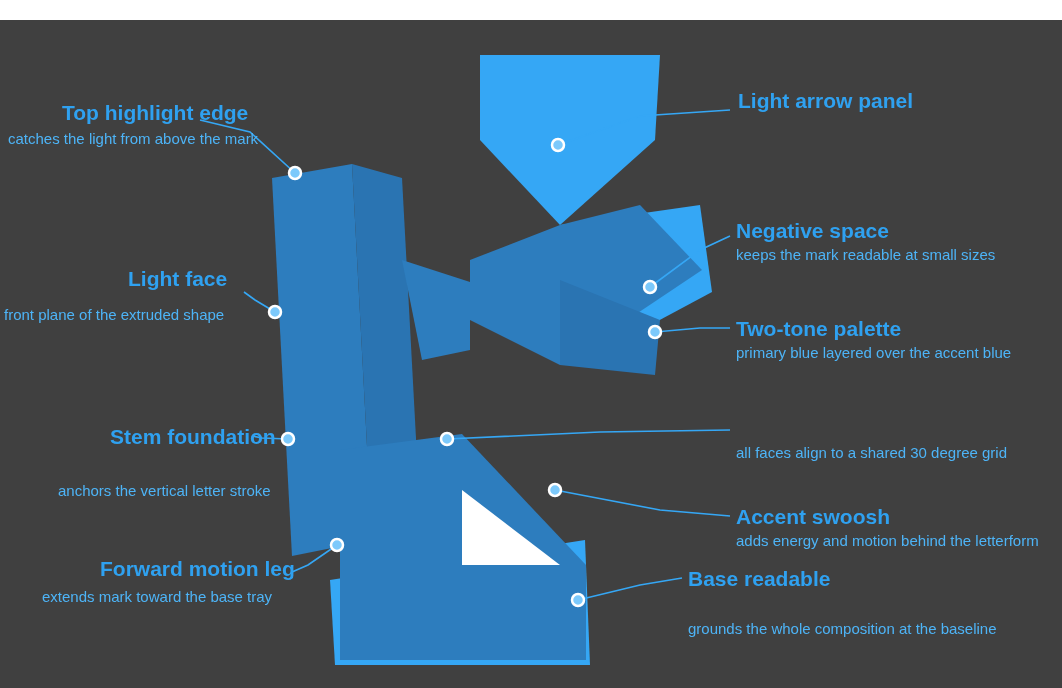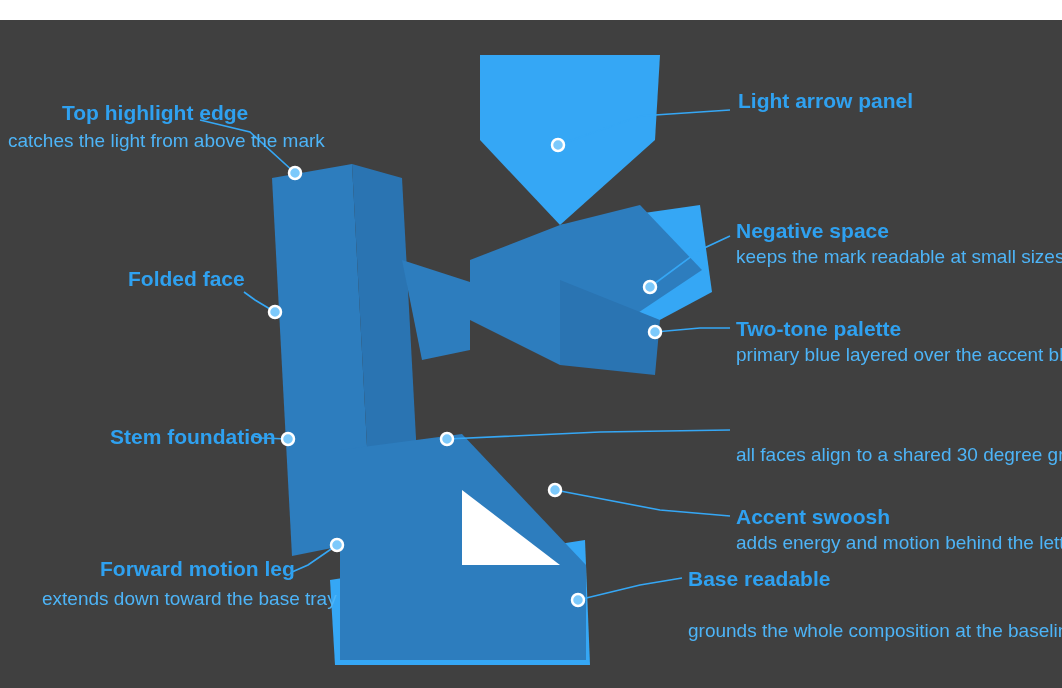--- a/index.html
+++ b/index.html
@@ -15,21 +15,21 @@
   .callout-title{
     position:absolute;
     font-weight:bold;
     font-size:21px;
     line-height:1.2;
     color:#2fa1f0;
     white-space:nowrap;
   }
   .callout-desc{
     position:absolute;
-    font-size:19px;
+    font-size:15px;
     line-height:1.2;
     color:#4db4f7;
     white-space:nowrap;
   }
 </style>
 </head>
 <body>
 
 <div id="stage">
 
@@ -91,19 +91,21 @@
 
   <div class="callout-desc" style="left:736px;top:424px;">all faces align to a shared 30 degree grid</div>
 
   <div class="callout-title" style="left:736px;top:484px;">Accent swoosh</div>
   <div class="callout-desc" style="left:736px;top:512px;">adds energy and motion behind the letterform</div>
 
   <div class="callout-title" style="left:688px;top:546px;">Base readable</div>
   <div class="callout-desc" style="left:688px;top:600px;">grounds the whole composition at the baseline</div>
 
   <div class="callout-title" style="left:110px;top:404px;">Stem foundation</div>
+  <div class="callout-desc" style="left:58px;top:462px;">anchors the vertical letter stroke</div>
 
-  <div class="callout-title" style="left:128px;top:246px;">Folded face</div>
+  <div class="callout-title" style="left:128px;top:246px;">Light face</div>
+  <div class="callout-desc" style="left:4px;top:286px;">front plane of the extruded shape</div>
 
   <div class="callout-title" style="left:100px;top:536px;text-align:center;">Forward motion leg</div>
-  <div class="callout-desc" style="left:42px;top:568px;">extends down toward the base tray</div>
+  <div class="callout-desc" style="left:42px;top:568px;">extends mark toward the base tray</div>
 
 </div>
 
 </body></html>

